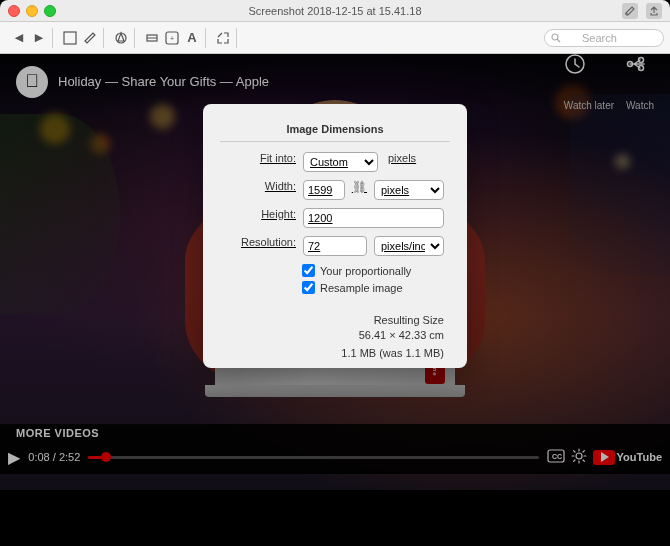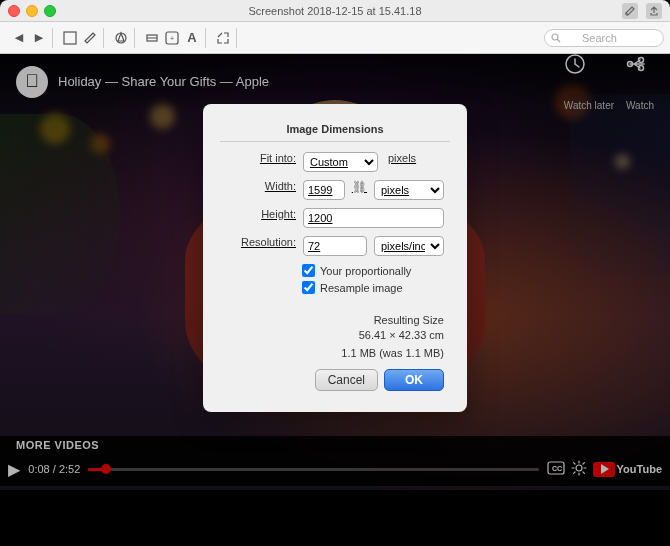--- a/index.html
+++ b/index.html
@@ -318,21 +318,21 @@
     }
 
     .yt-action-label {
       font-size: 10px;
       color: #ccc;
     }
 
     
     .yt-bottom {
       position: absolute;
-      bottom: 4px;
+      bottom: 16px;
       left: 0;
       right: 0;
       background: rgba(0,0,0,0.85);
       height: 50px;
       display: flex;
       flex-direction: column;
       justify-content: center;
     }
 
     .yt-more-videos {
@@ -828,21 +828,17 @@
             <label class="modal-checkbox-label">Resample image</label>
           </div>
         </div>
 
         <div class="modal-resulting">
           <div class="modal-resulting-title">Resulting Size</div>
           <div class="modal-resulting-value">56.41 × 42.33 cm</div>
           <div class="modal-resulting-size">1.1 MB (was 1.1 MB)</div>
         </div>
 
-        <div class="modal-footer">
-          <button class="modal-btn modal-btn-cancel">Cancel</button>
-          <button class="modal-btn modal-btn-ok">OK</button>
-        </div>
       </div>
     </div>
 
   </div>
 </div>
 
 </body></html>

